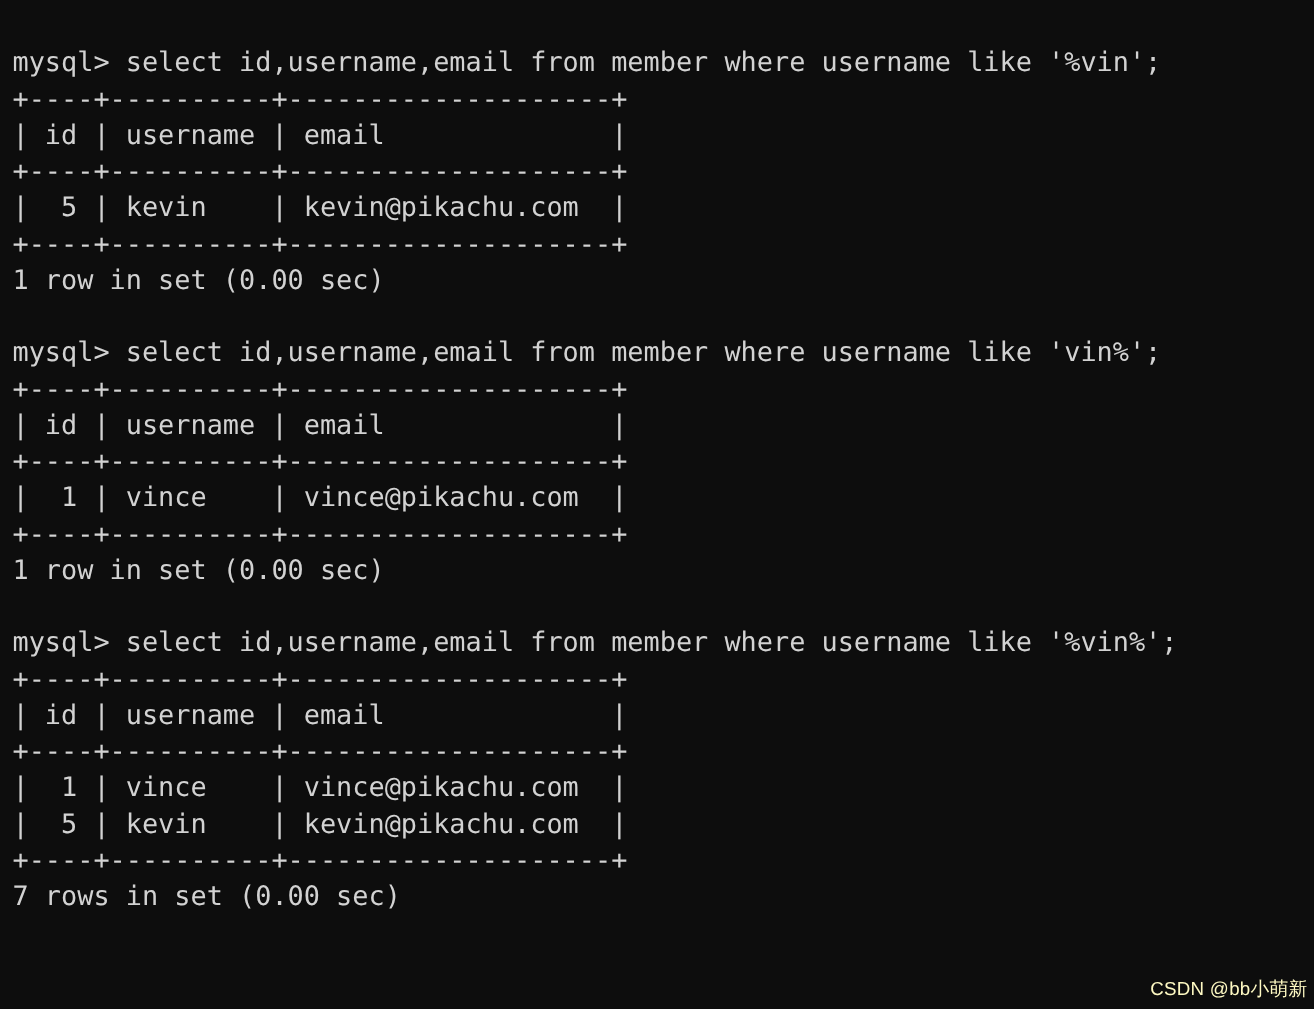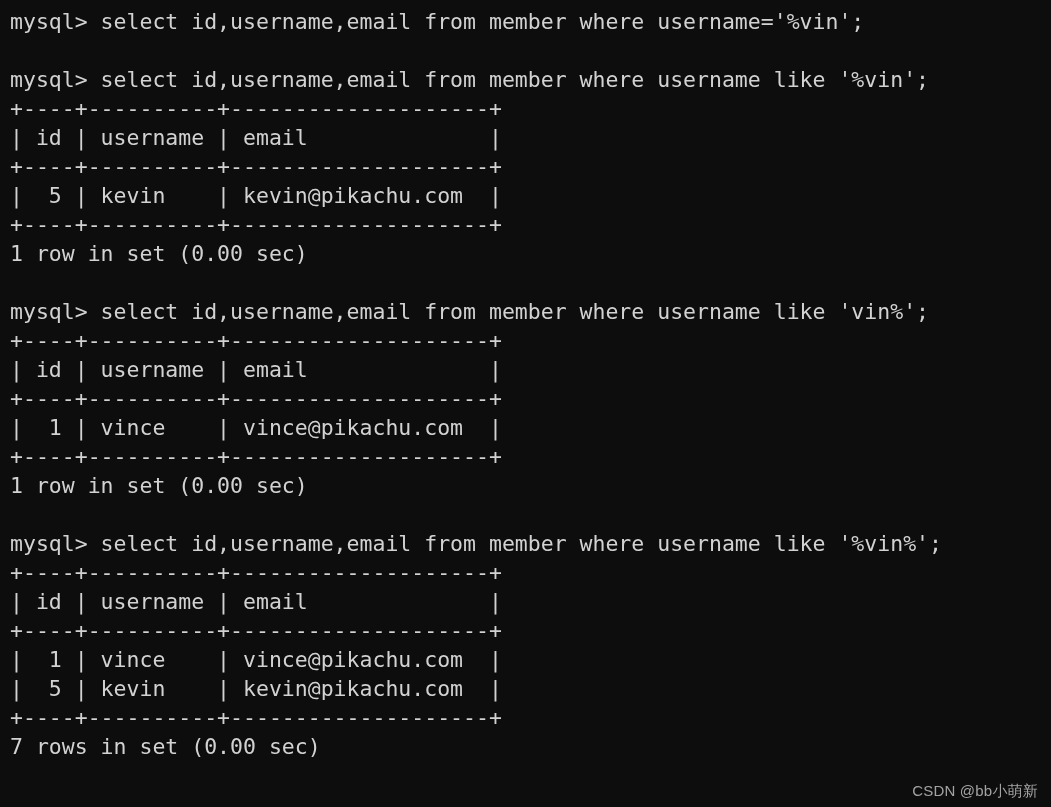--- a/index.html
+++ b/index.html
@@ -29,36 +29,35 @@
     color: #d2d2d2;
     white-space: pre;
     letter-spacing: 0px;
     font-weight: 400;
   }
   .line.blank {
     height: 29px;
   }
   #watermark {
     position: absolute;
-    right: 13px;
+    right: 5px;
     bottom: 6px;
     font-family: "Liberation Sans", "DejaVu Sans", sans-serif;
     font-size: 15px;
-    color: #a3a3a3;
+    color: #fef9c3;
     white-space: pre;
     letter-spacing: 0.2px;
   }
 </style>
 </head>
 <body>
 
 <div id="terminal">
 
   <div>
-    <div class="line">mysql&gt; select id,username,email from member where username='%vin';</div>
     <div class="line blank"></div>
     <div class="line">mysql&gt; select id,username,email from member where username like '%vin';</div>
     <div class="line">+----+----------+--------------------+</div>
     <div class="line">| id | username | email              |</div>
     <div class="line">+----+----------+--------------------+</div>
     <div class="line">|  5 | kevin    | kevin@pikachu.com  |</div>
     <div class="line">+----+----------+--------------------+</div>
     <div class="line">1 row in set (0.00 sec)</div>
     <div class="line blank"></div>
     <div class="line">mysql&gt; select id,username,email from member where username like 'vin%';</div>

